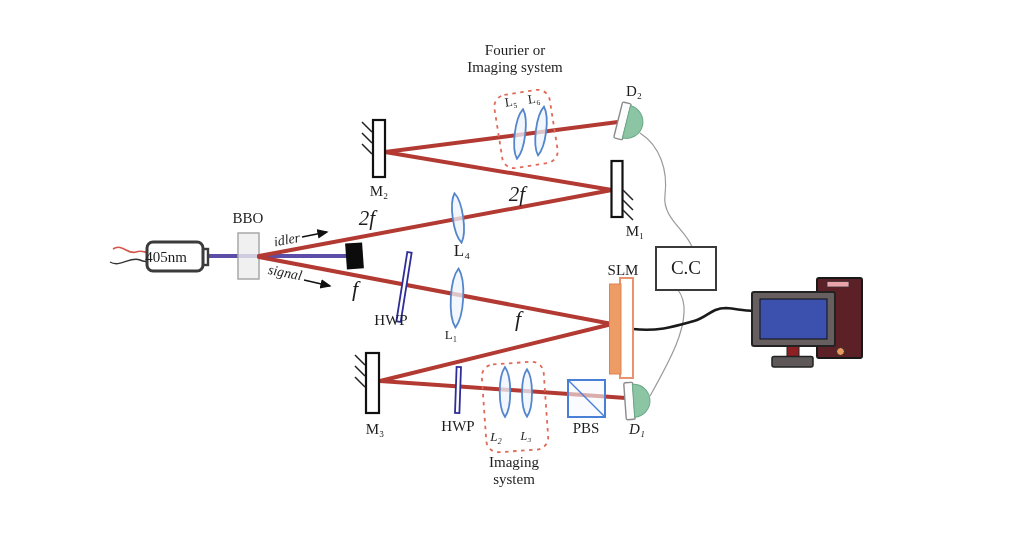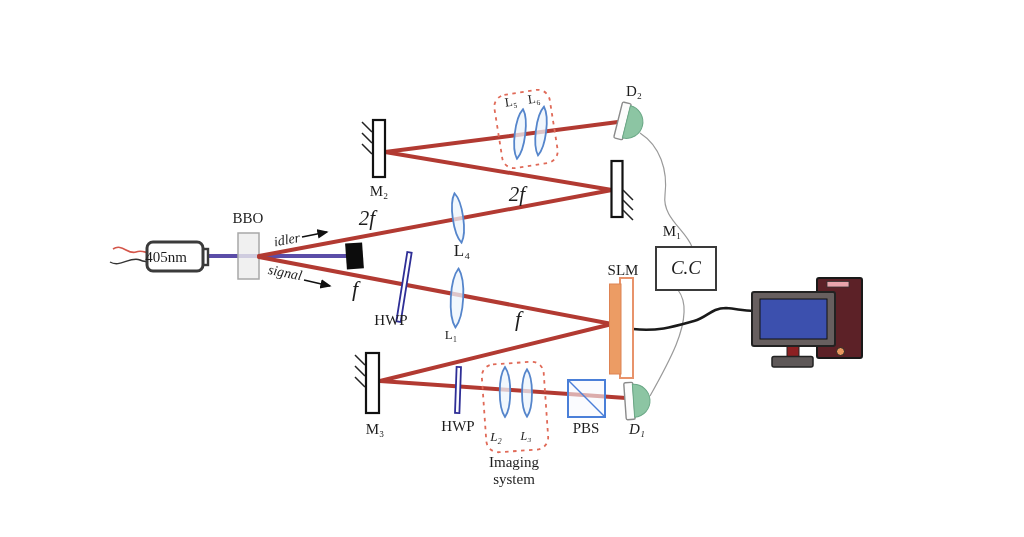--- a/index.html
+++ b/index.html
@@ -127,36 +127,38 @@
 <div class="lbl" style="left:248px;top:218px;font-size:15px;">BBO</div>
 <div class="lbl it" style="left:287px;top:240px;font-size:14px;transform:translate(-50%,-50%) rotate(-10deg);">idler</div>
 <div class="lbl it" style="left:285px;top:273px;font-size:14px;transform:translate(-50%,-50%) rotate(11deg);">signal</div>
 
 <div class="lbl it" style="left:367px;top:219px;font-size:21px;">2f</div>
 <div class="lbl it" style="left:517px;top:195px;font-size:21px;">2f</div>
 <div class="lbl it" style="left:355px;top:289px;font-size:22px;">f</div>
 <div class="lbl it" style="left:518px;top:319px;font-size:22px;">f</div>
 
 <div class="lbl" style="left:379px;top:191px;font-size:15px;">M₂</div>
-<div class="lbl" style="left:635px;top:231px;font-size:15px;margin-left:37px;">M₁</div>
+<div class="lbl" style="left:635px;top:231px;font-size:15px;">M₁</div>
 <div class="lbl" style="left:375px;top:429px;font-size:15px;">M₃</div>
 
 <div class="lbl" style="left:462px;top:251px;font-size:17px;">L₄</div>
 <div class="lbl" style="left:451px;top:335px;font-size:13px;font-family:Liberation Serif, serif;">L₁</div>
 <div class="lbl" style="left:511px;top:102px;font-size:12.5px;transform:translate(-50%,-50%) rotate(-8deg);">L₅</div>
 <div class="lbl" style="left:534px;top:99px;font-size:12.5px;transform:translate(-50%,-50%) rotate(-8deg);">L₆</div>
 <div class="lbl it" style="left:496px;top:437px;font-size:13px;">L₂</div>
 <div class="lbl it" style="left:526px;top:437px;font-size:12px;">L₃</div>
 
 <div class="lbl" style="left:391px;top:320px;font-size:15px;">HWP</div>
 <div class="lbl" style="left:458px;top:426px;font-size:15px;">HWP</div>
 
 <div class="lbl" style="left:634px;top:91px;font-size:15px;">D₂</div>
 <div class="lbl" style="left:637px;top:429px;font-size:15px;font-style:italic;">D₁</div>
 
 <div class="lbl" style="left:623px;top:270px;font-size:15px;">SLM</div>
 <div class="lbl" style="left:586px;top:428px;font-size:15px;">PBS</div>
-<div class="lbl" style="left:686px;top:268px;font-size:19px;font-style:italic;">C.C</div>
+<div class="lbl" style="left:686px;top:268px;font-size:19px;">C.C</div>
 
+<div class="lbl" style="left:515px;top:59px;font-size:15px;">Fourier or
+Imaging system</div>
 <div class="lbl" style="left:514px;top:471px;font-size:15px;">Imaging
 system</div>
 
 </div>
 
 </body></html>

